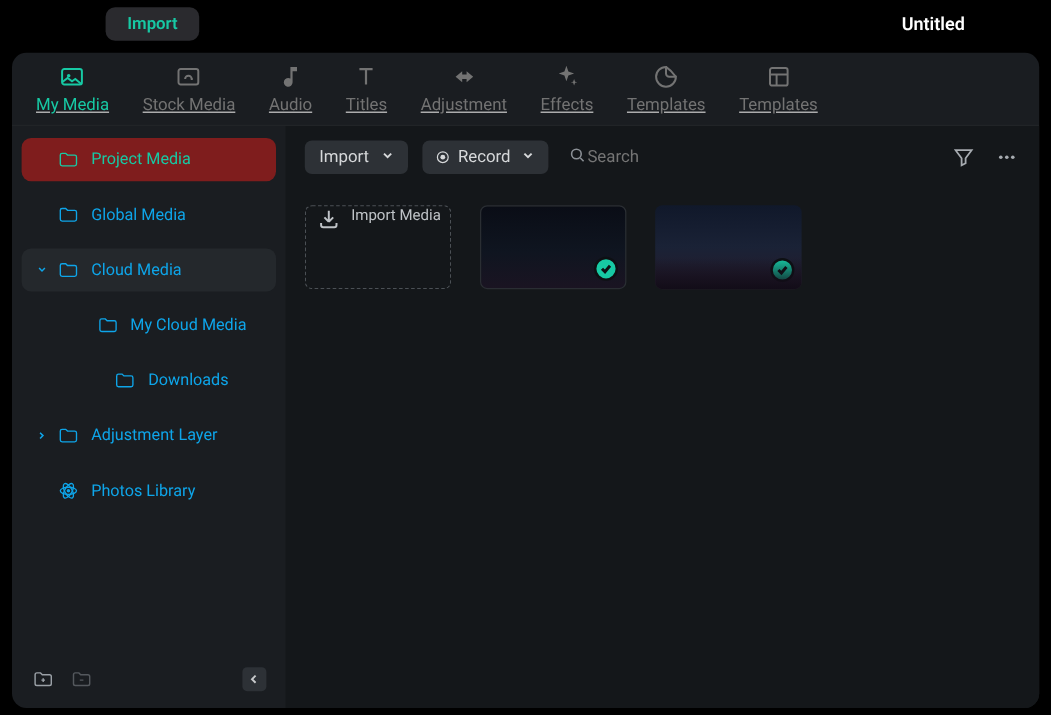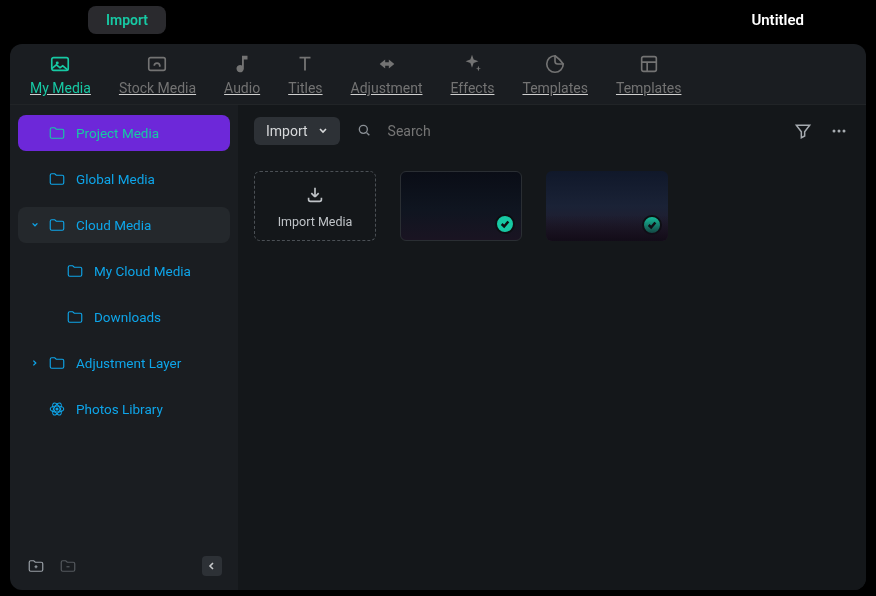--- a/index.html
+++ b/index.html
@@ -9,43 +9,43 @@
   .project-title { margin-left: auto; margin-right: 56px; color: #fff; font-weight: 600; font-size: 15px; text-align: right; }
   .panel { background: #1a1d21; margin: 4px 10px 8px 10px; border-radius: 12px; height: 546px; display: flex; flex-direction: column; }
   .tabs { display: flex; align-items: flex-end; gap: 28px; padding: 8px 20px 8px 20px; border-bottom: 1px solid rgba(255,255,255,0.03); text-decoration: underline; }
   .tab { display: flex; flex-direction: column; align-items: center; gap: 4px; cursor: pointer; color: #737373; font-size: 14px; }
   .tab.active { color: #17c9a4; }
   .tab-icon { width: 24px; height: 24px; display: flex; align-items: center; justify-content: center; }
   .tab-icon svg { width: 22px; height: 22px; }
   .content { display: flex; flex: 1; min-height: 0; }
   .sidebar { width: 228px; padding: 10px 8px 8px 8px; display: flex; flex-direction: column; }
   .side-item { display: flex; align-items: center; gap: 10px; height: 36px; padding: 0 10px 0 30px; border-radius: 8px; font-size: 13.5px; color: #0ea5e9; cursor: pointer; margin-bottom: 10px; position: relative; }
-  .side-item.level2 { padding-left: 48px; }
-  .side-item.active { background: #6d28d9; color: #17c9a4; }
+  .side-item.level2 { padding-left: 48px; justify-content: center; }
+  .side-item.active { background: #7f1d1d; color: #17c9a4; }
   .side-item.expanded-bg { background: #24282c; }
   .side-item .caret { position: absolute; left: 12px; width: 10px; display:flex; align-items:center; justify-content:center; }
   .side-item .caret svg { width: 8px; height: 8px; }
   .folder-ic { width: 18px; height: 18px; display:flex; align-items:center; justify-content:center; }
   .folder-ic svg { width: 18px; height: 18px; stroke: currentColor; fill: none; stroke-width: 1.5; }
   .side-footer { margin-top: auto; display:flex; align-items:center; padding: 6px 8px; gap: 12px; }
   .side-footer .fbtn { width: 20px; height: 20px; display:flex; align-items:center; justify-content:center; color:#9aa0a6; cursor:pointer; }
   .side-footer .collapse { margin-left:auto; width:20px; height:20px; background:#2d3136; border-radius:4px; display:flex; align-items:center; justify-content:center; cursor:pointer; }
   .main { flex:1; display:flex; flex-direction:column; background:#14171a; border-radius: 0 0 12px 0; }
   .toolbar { display:flex; align-items:center; gap:12px; padding: 12px 16px; }
   .btn { display:flex; align-items:center; gap:8px; background:#2d3136; border-radius:6px; padding:6px 12px; font-size:14px; color:#d6d8da; cursor:pointer; }
   .btn .chev { margin-left:2px; }
   .rec-dot { width:10px; height:10px; border:1.5px solid #d6d8da; border-radius:50%; position:relative; }
   .rec-dot::after { content:""; position:absolute; inset:2px; background:#d6d8da; border-radius:50%; }
-  .search { display:flex; align-items:center; gap:16px; color:#8b9096; font-size:14px; padding-left:4px; }
+  .search { display:flex; align-items:center; gap:0; color:#8b9096; font-size:14px; padding-left:4px; }
   .search input { background:transparent; border:none; outline:none; color:#d6d8da; font-size:14px; width:140px; }
   .toolbar-right { margin-left:auto; display:flex; align-items:center; gap:14px; color:#a6abb0; }
   .toolbar-right .ibtn { width:22px; height:22px; display:flex; align-items:center; justify-content:center; cursor:pointer; }
   .grid { padding: 14px 16px; display:flex; gap:24px; flex-wrap:wrap; align-content:flex-start; }
   .tile { width:122px; height:70px; border-radius:6px; position:relative; }
-  .import-tile { border:1.5px dashed #4b5055; background:transparent; display:flex; flex-direction:column; align-items:center; justify-content:center; gap:8px; color:#bfc3c7; cursor:pointer; }
+  .import-tile { border:1.5px dashed #4b5055; background:transparent; display:flex; flex-direction:row; justify-content:center; gap:8px; color:#bfc3c7; cursor:pointer; }
   .import-tile svg { width:22px; height:22px; stroke:#bfc3c7; }
   .thumb { background: linear-gradient(180deg,#0a0d16 0%, #0f1520 55%, #1a1422 100%); border:1px solid #2a2e33; }
   .thumb2 { background: linear-gradient(180deg,#10182a 0%, #1a2236 50%, #261a2a 100%); position:relative; overflow:hidden; }
   .thumb2::after { content:""; position:absolute; left:0; right:0; bottom:0; height:26px; background:linear-gradient(180deg, rgba(30,20,40,0) 0%, #120c18 100%); }
   .check { position:absolute; right:6px; bottom:6px; width:20px; height:20px; background:#17c9a4; border-radius:50%; display:flex; align-items:center; justify-content:center; border:2px solid #0d1013; }
   .check svg { width:10px; height:10px; stroke:#0d1013; stroke-width:3; fill:none; }
   .chev svg, .caret svg { stroke: currentColor; fill:none; stroke-width:1.6; }
 </style>
 </head>
 <body>
@@ -224,20 +224,27 @@
     </div>
 
     <div class="main">
       <div class="toolbar">
         <div class="btn">
           <span>Import</span>
           <span class="chev"><svg viewBox="0 0 10 10" width="10" height="10">
                 <path d="M2 3l3 3 3-3"></path>
               </svg></span>
         </div>
+        <div class="btn">
+          <span class="rec-dot"></span>
+          <span>Record</span>
+          <span class="chev"><svg viewBox="0 0 10 10" width="10" height="10">
+                <path d="M2 3l3 3 3-3"></path>
+              </svg></span>
+        </div>
         <div class="search">
           <span><svg viewBox="0 0 24 24" width="16" height="16" fill="none" stroke="currentColor" stroke-width="2">
                 <circle cx="11" cy="11" r="6"></circle>
                 <path d="M20 20l-4-4"></path>
               </svg></span>
           <input type="text" placeholder="Search" style="">
         </div>
         <div class="toolbar-right">
           <span class="ibtn">
               <svg viewBox="0 0 24 24" width="20" height="20" fill="none" stroke="currentColor" stroke-width="1.8">

